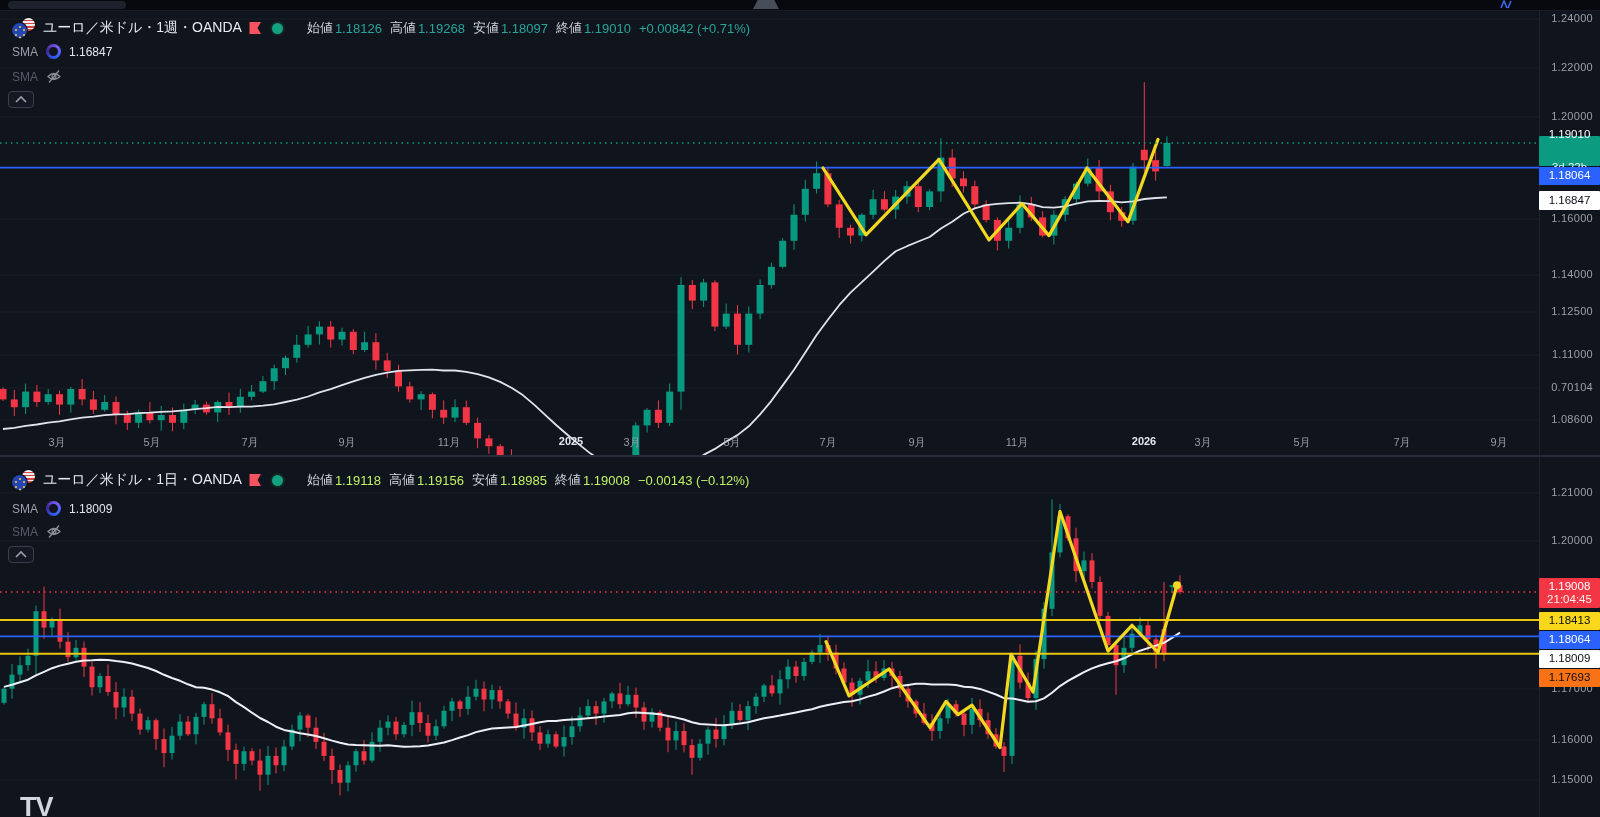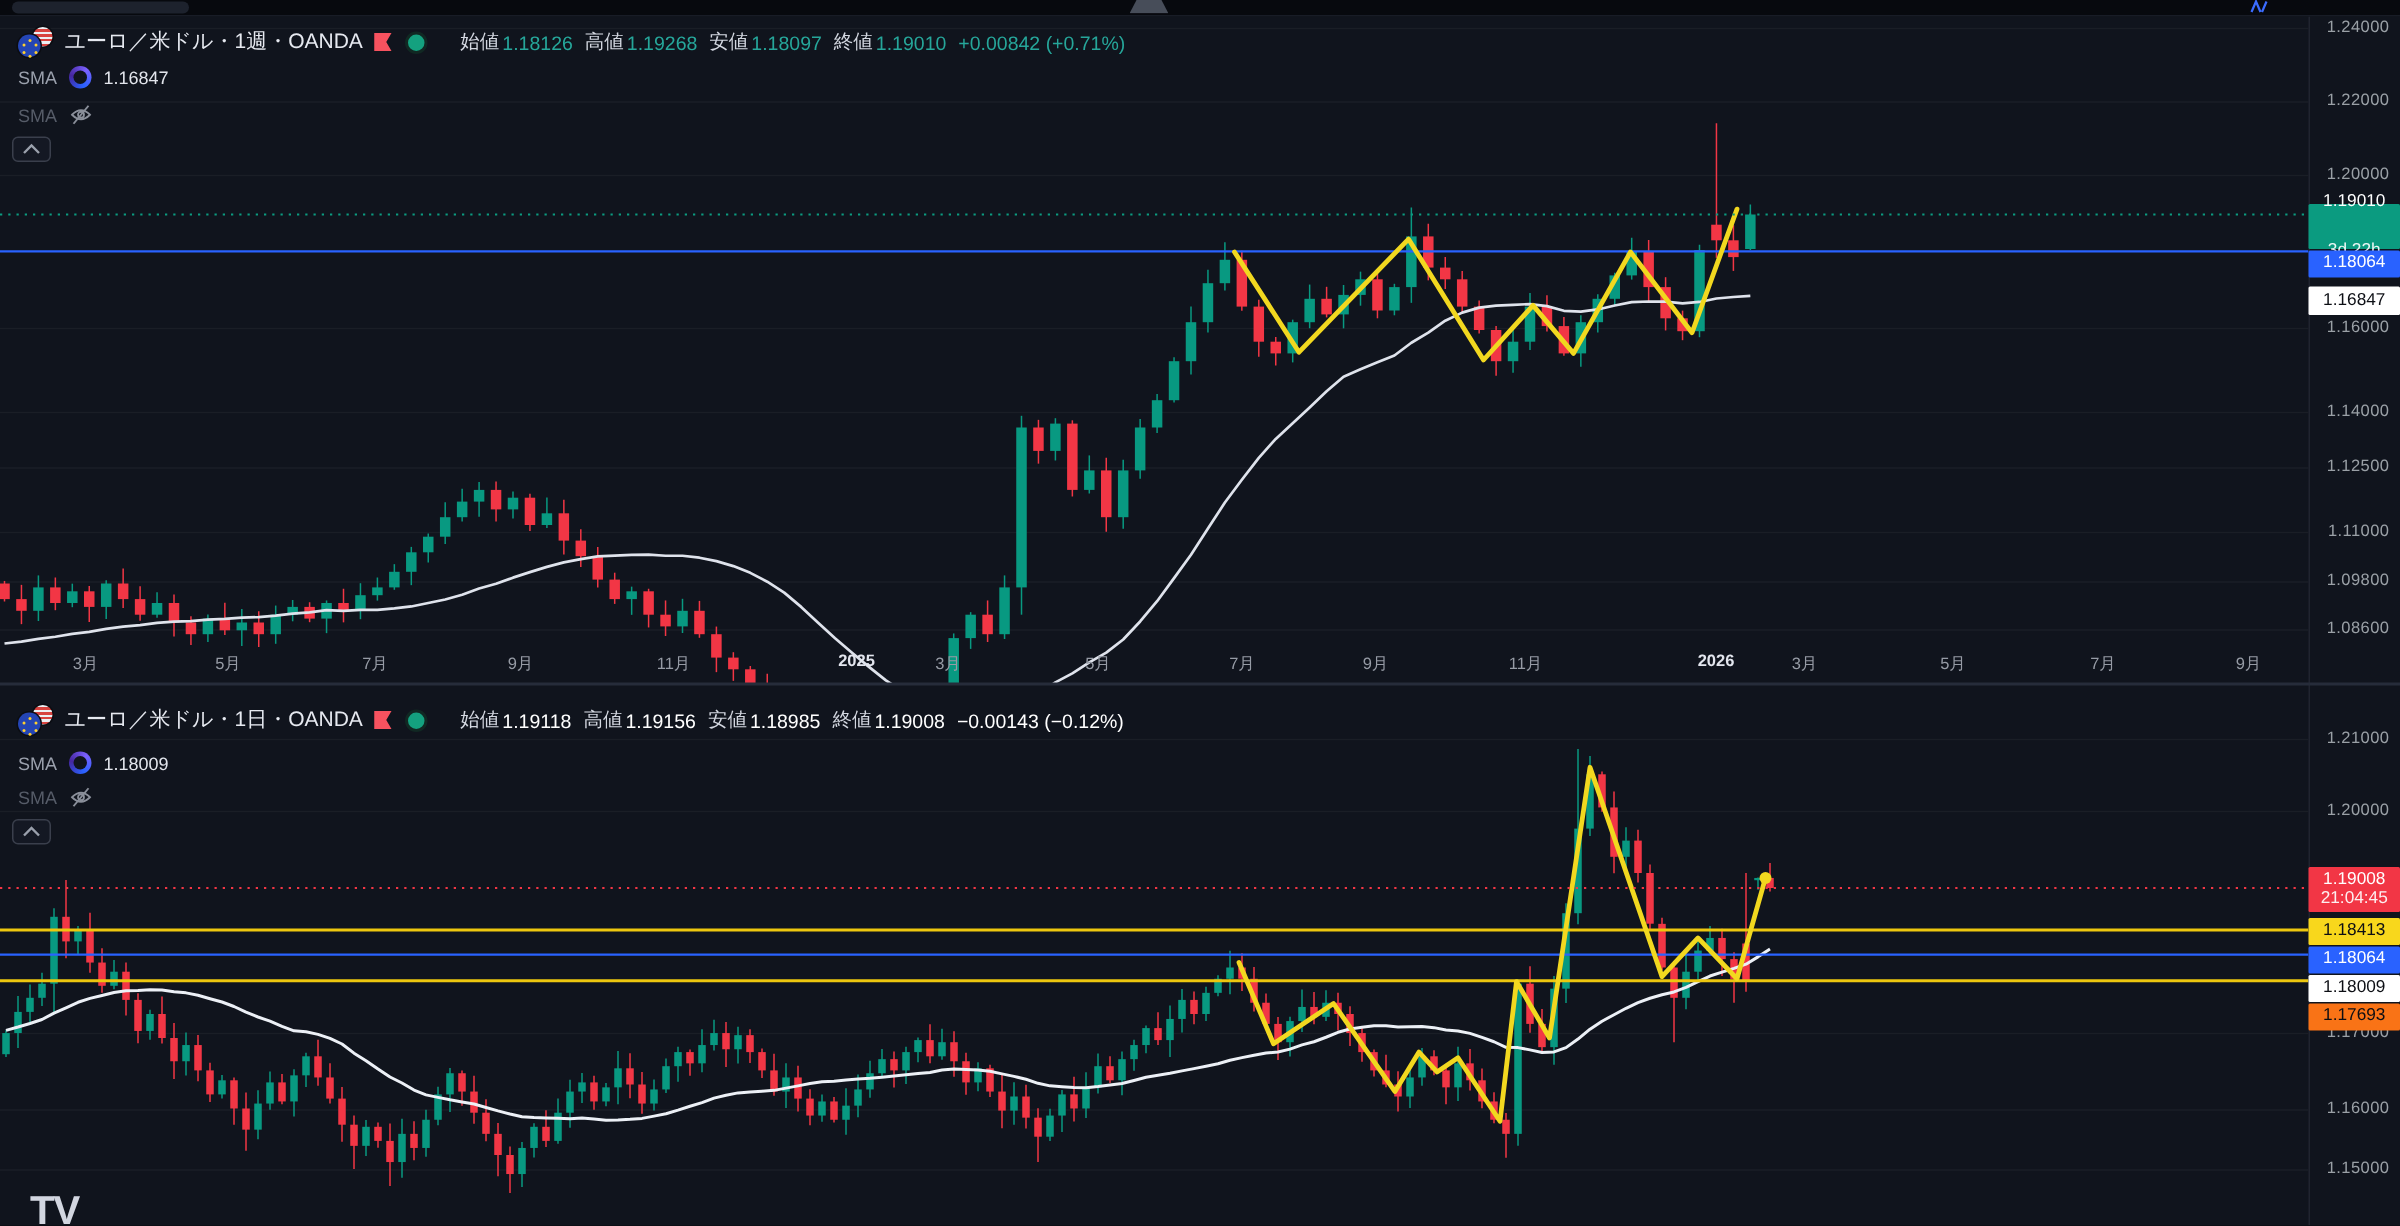--- a/index.html
+++ b/index.html
@@ -23,21 +23,21 @@
   
   .time-axis{position:absolute;left:0;top:428px;width:1600px;height:27px;z-index:3;}
   .tlab{position:absolute;top:7px;transform:translateX(-50%);font-size:11px;color:#969ba5;white-space:nowrap;}
   .tlab.yr{color:#e3e6ee;font-weight:700;margin-left:28px;}
   
   .hdr{position:absolute;left:12px;display:flex;align-items:center;gap:6px;z-index:6;white-space:nowrap;}
   .ttl{font-size:14px;color:#e6e9f0;font-weight:500;}
   .ohlc{display:flex;align-items:center;font-size:13px;margin-left:8px;}
   .ohlc .lbl{color:#d3d7e0;margin-left:8px;margin-right:2px;}
   .val.up,.chg.up{color:#26a69a;}
-  .val.dn,.chg.dn{color:#ffffff;}
+  .val.dn,.chg.dn{color:#bef264;}
   .chg{margin-left:8px;}
   .sma-row{font-size:12px;color:#9aa0ac;gap:8px;}
   .sma-val{color:#e2e5ec;}
   .sma-row.off{color:#565c68;}
   .sma-ic{position:relative;width:15px;height:15px;border-radius:50%;
           background:conic-gradient(from 40deg,#7b61ff,#2962ff,#45269f,#7b61ff);}
   .sma-ic::after{content:"";position:absolute;left:3px;top:3px;width:9px;height:9px;border-radius:50%;background:#10141d;}
   .pair{position:relative;width:25px;height:20px;flex:0 0 auto;}
   .pair .us{position:absolute;left:10px;top:0;width:13px;height:13px;border-radius:50%;
             background:repeating-linear-gradient(180deg,#eceff3 0 1.6px,#d8433f 1.6px 3.2px);box-shadow:0 0 0 1px #0b0d12;}
@@ -607,21 +607,21 @@
   <div class="divider"></div>
   <div class="axis-border"></div>
   <div id="axis-labels">
       <div class="axlab" style="top: 12px;">1.24000</div>
       <div class="axlab" style="top: 61px;">1.22000</div>
       <div class="axlab" style="top: 110px;">1.20000</div>
       <div class="axlab" style="top: 212px;">1.16000</div>
       <div class="axlab" style="top: 268px;">1.14000</div>
       <div class="axlab" style="top: 305px;">1.12500</div>
       <div class="axlab" style="top: 348px;">1.11000</div>
-      <div class="axlab" style="top: 381px;">1.09800</div>
+      <div class="axlab" style="top: 381px;">0.70104</div>
       <div class="axlab" style="top: 413px;">1.08600</div>
       <div class="badge" style="top: 136px; height: 30px; background: rgb(11, 155, 128); color: rgb(255, 255, 255);">
         <div>1.19010</div>
         <div style="opacity: 0.92; margin-top: 20px;">3d 22h</div>
       </div>
       <div class="badge" style="top: 167px; height: 18px; background: rgb(41, 98, 255); color: rgb(255, 255, 255);">
         <div>1.18064</div>
       </div>
       <div class="badge" style="top: 191px; height: 19px; background: rgb(255, 255, 255); color: rgb(12, 14, 20);">
         <div>1.16847</div>

